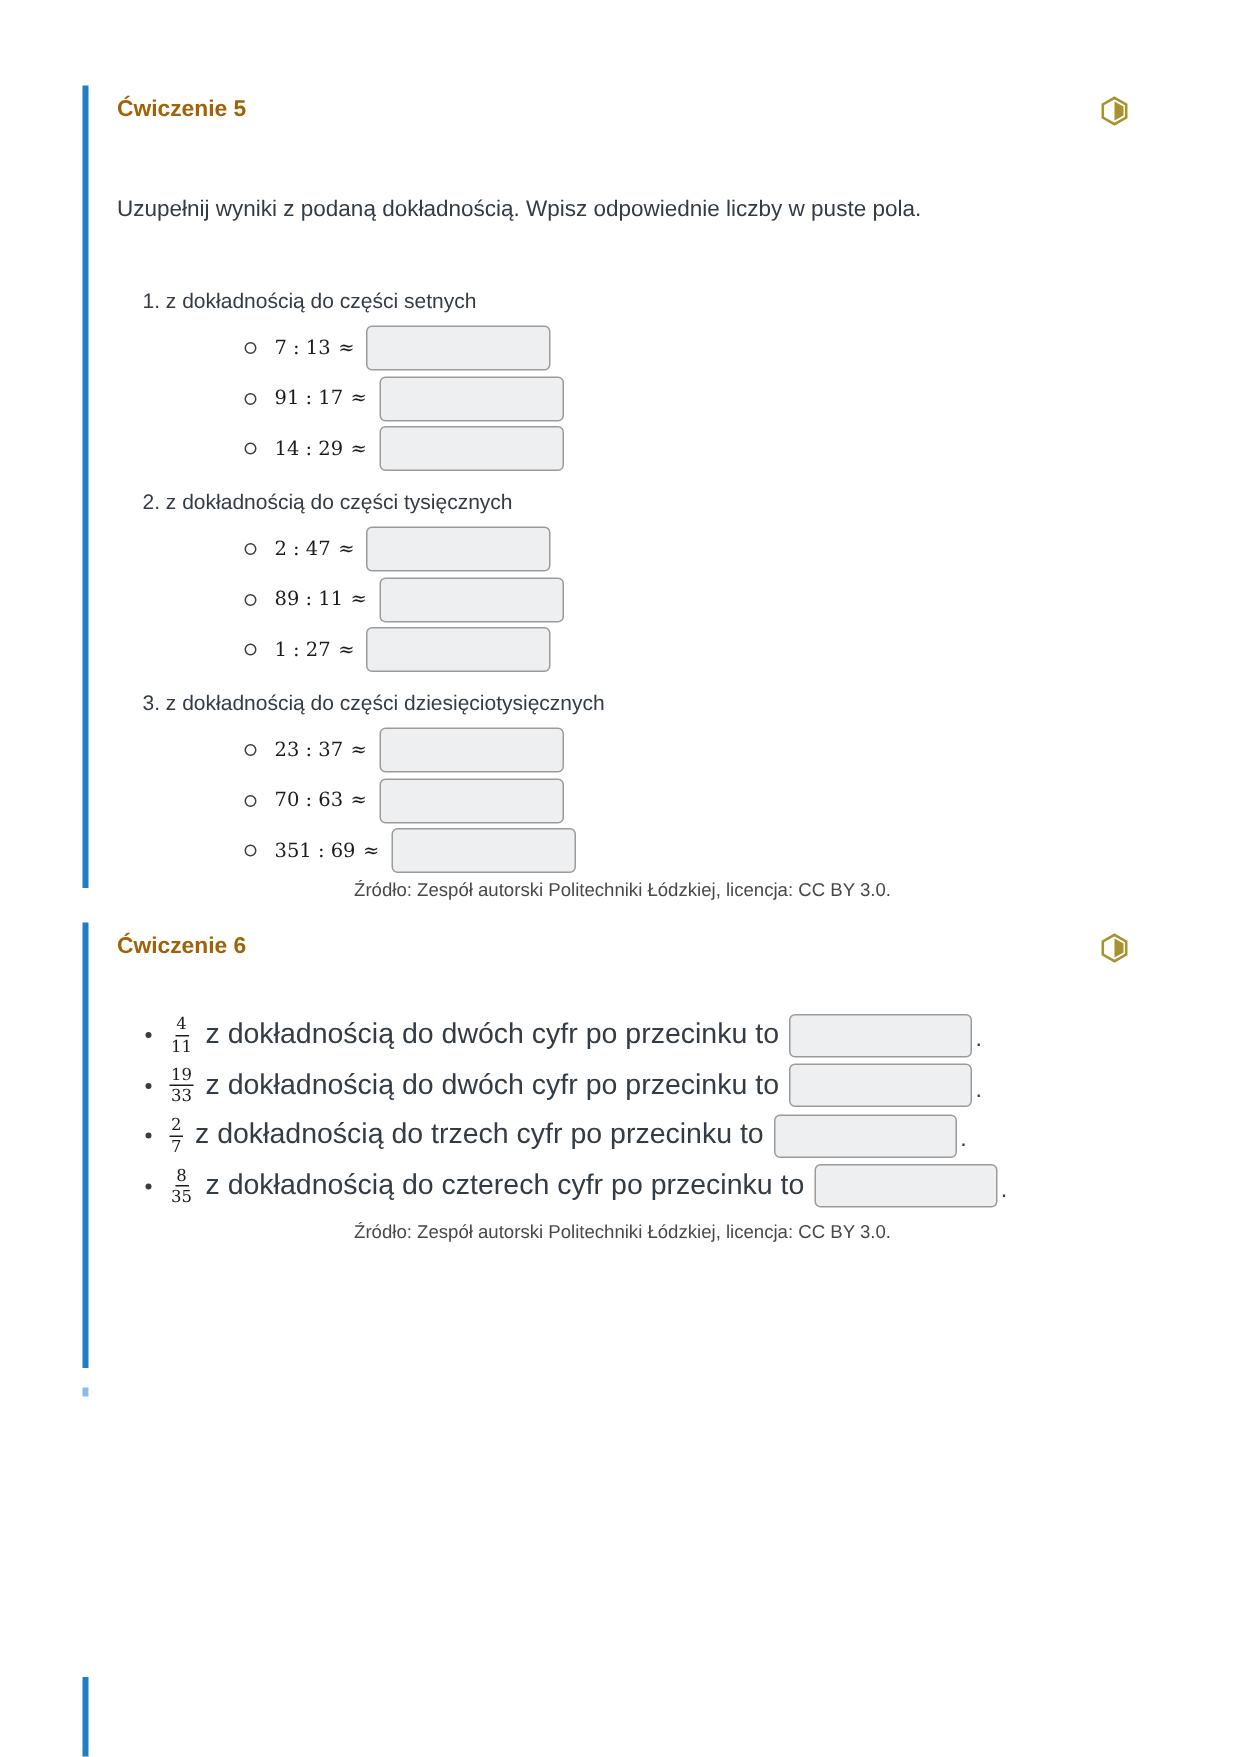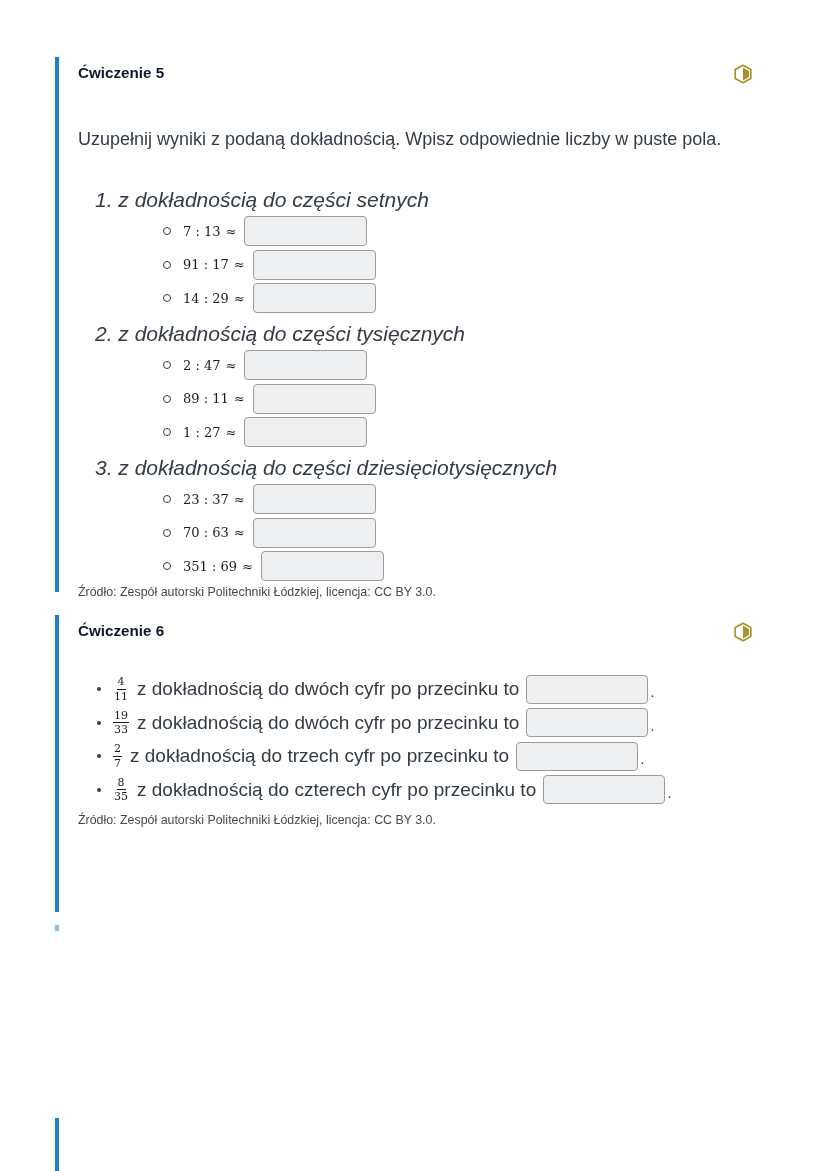--- a/index.html
+++ b/index.html
@@ -7,37 +7,37 @@
     width:828px;height:1171px;position:relative;background:#ffffff;
     font-family:"Liberation Sans",sans-serif;color:#333B44;overflow:hidden;
   }
   .exercise{
     position:absolute;left:55px;width:697px;box-sizing:border-box;
     border-left:4px solid #1E7FC2;padding:6px 0 0 19px;
   }
   #ex5{top:57px;height:535px;}
   #ex6{top:615px;height:297px;}
   .ex-header{display:flex;justify-content:space-between;align-items:flex-start;}
-  .ex-title{margin:0;font-size:15.2px;font-weight:700;color:#0f172a;line-height:19px;}
+  .ex-title{margin:0;font-size:15.2px;font-weight:700;color:#a16207;line-height:19px;}
   .cube{flex:0 0 auto;margin-top:1px;}
-  .instruction{margin:38px 0 0 0;font-size:18px;line-height:26px;max-width:672px;color:#333B44;}
+  .instruction{margin:38px 0 0 0;font-size:15px;line-height:26px;max-width:672px;color:#333B44;}
   .groups{margin-top:37px;}
-  .group-label{font-size:21px;line-height:21px;margin:10px 0 0 17px;color:#333B44;font-style:italic;}
+  .group-label{font-size:14px;line-height:21px;margin:10px 0 0 17px;color:#333B44;}
   .group-label.first{margin-top:0;}
   .rows{margin-top:6px;}
   .row{display:flex;align-items:center;height:30px;margin-bottom:3.5px;padding-left:85px;}
   .ring{width:6px;height:6px;border:1.5px solid #3C3C3C;border-radius:50%;margin-right:12px;flex:0 0 auto;}
   .math{font-family:"DejaVu Serif",serif;font-size:13px;color:#1C1C1C;white-space:pre;}
   .approx{margin-left:5px;}
   .answer{
     width:123px;height:30px;box-sizing:border-box;margin-left:8px;
     background:#EDEFF1;border:1px solid #9B9B9B;border-radius:4px;outline:none;
     font-family:"Liberation Sans",sans-serif;font-size:15px;padding:0 6px;color:#333B44;
   }
-  .source{margin:2px 0 0 0;font-size:12.4px;line-height:15px;color:#484848;}
+  .source{margin:2px 0 0 0;font-size:12.4px;line-height:15px;color:#484848;text-align:center;}
   
   .items6{margin-top:28px;}
   .row6{display:flex;align-items:center;height:30px;margin-bottom:3.5px;padding-left:19px;}
   .dot{width:4px;height:4px;background:#3C3C3C;border-radius:50%;margin-right:12px;flex:0 0 auto;}
   .frac{display:inline-flex;flex-direction:column;align-items:center;margin-right:8px;
         font-family:"DejaVu Serif",serif;font-size:11px;line-height:1.2;color:#1C1C1C;}
   .frac .num{border-bottom:1px solid #1C1C1C;padding:0 1px;}
   .frac .den{padding:0 1px;text-align:right;}
   .item6-text{font-size:19px;color:#333B44;}
   .row6 .answer{margin-left:7px;height:29px;width:122px;}

